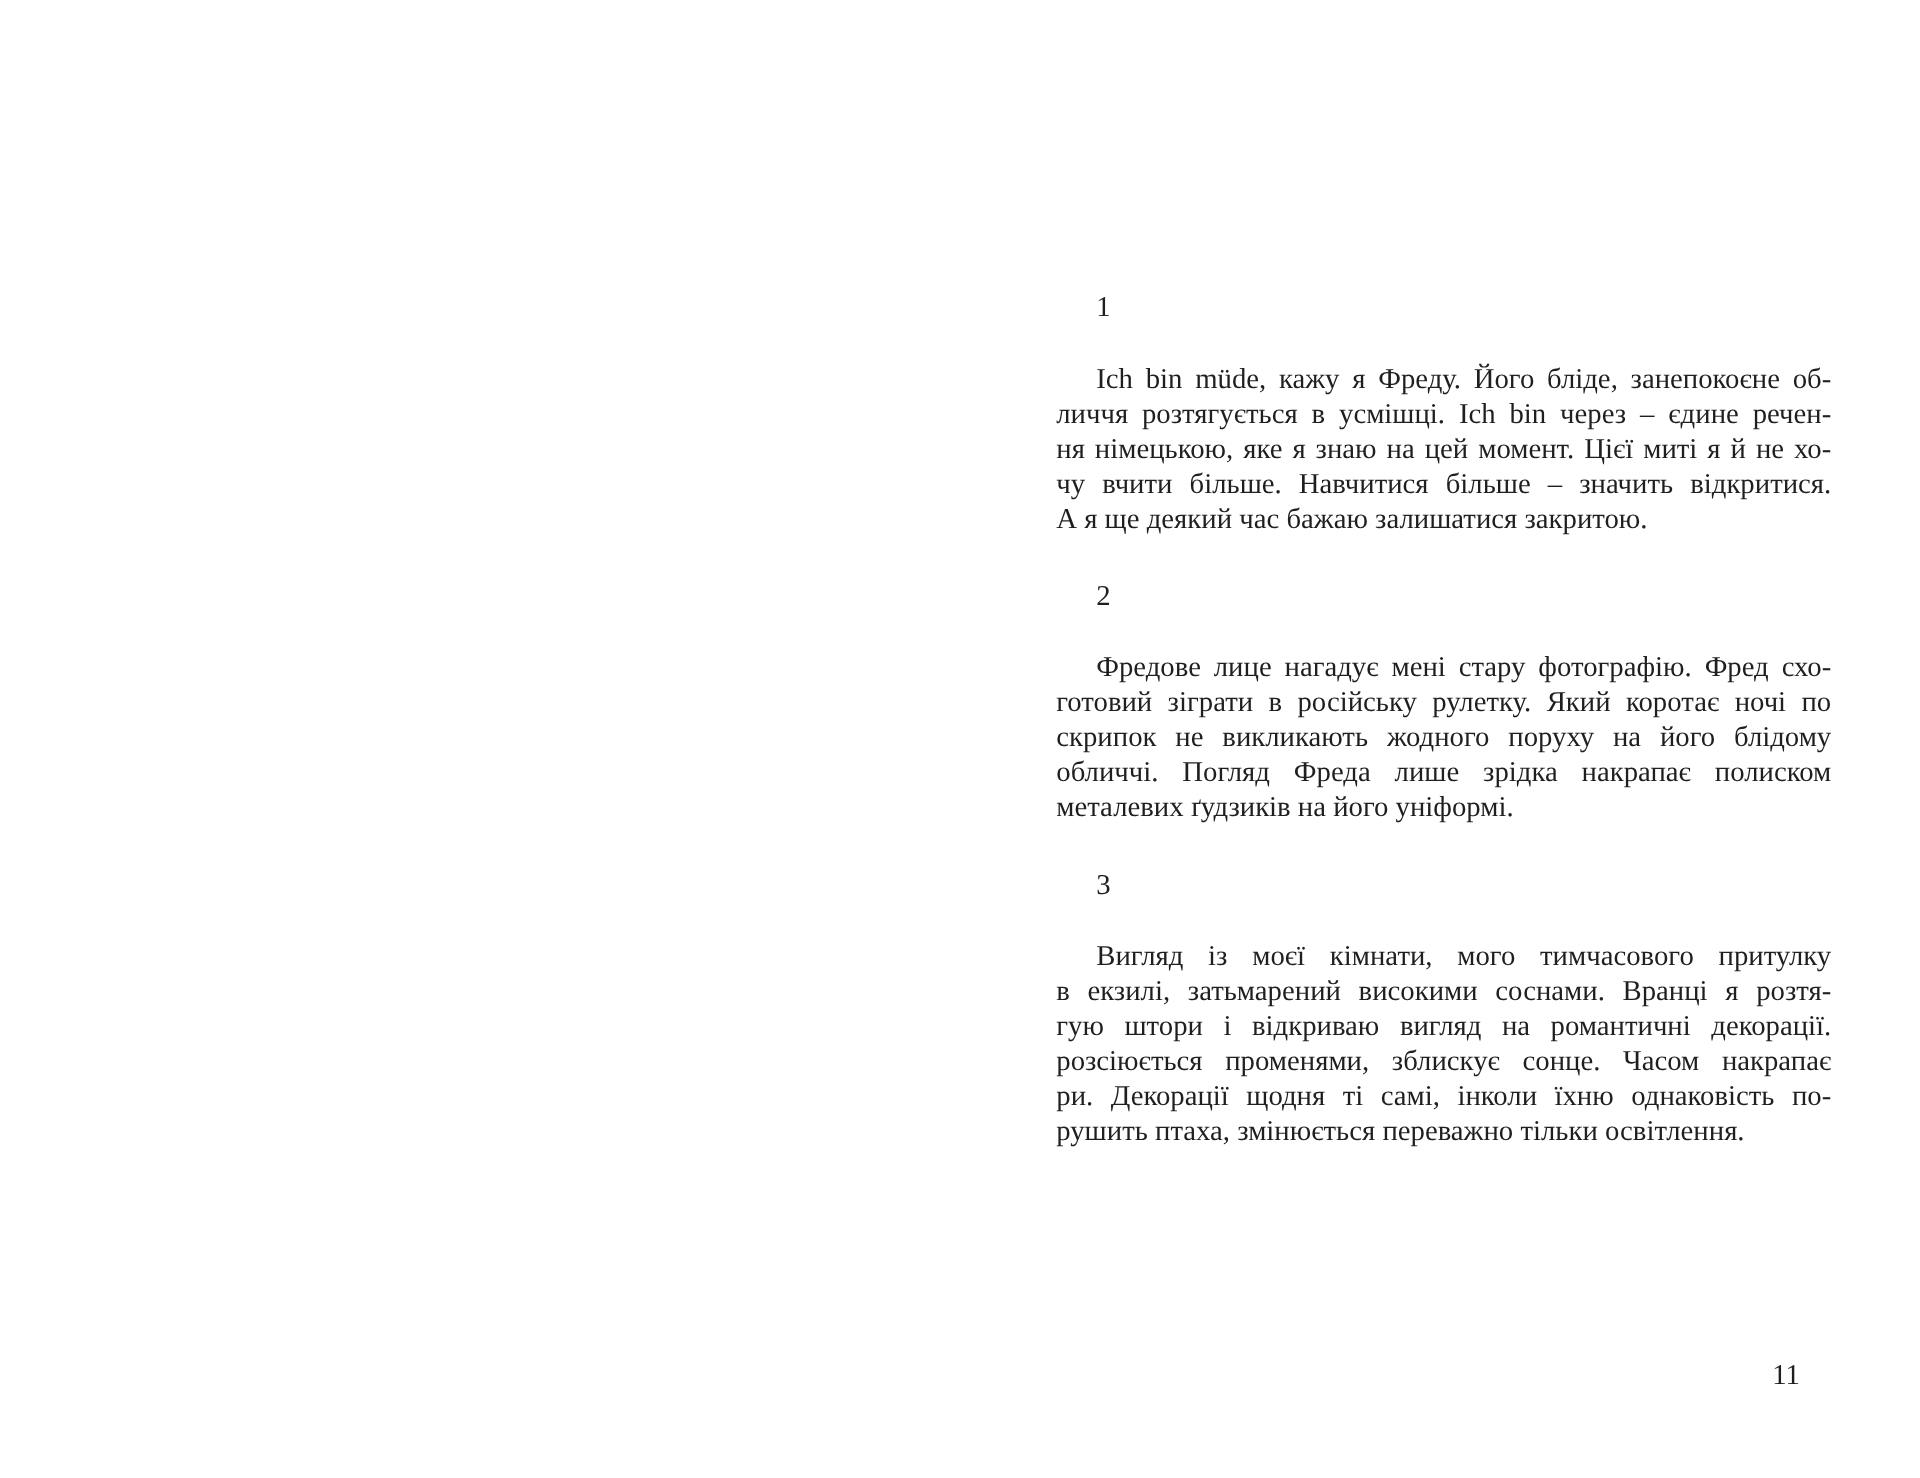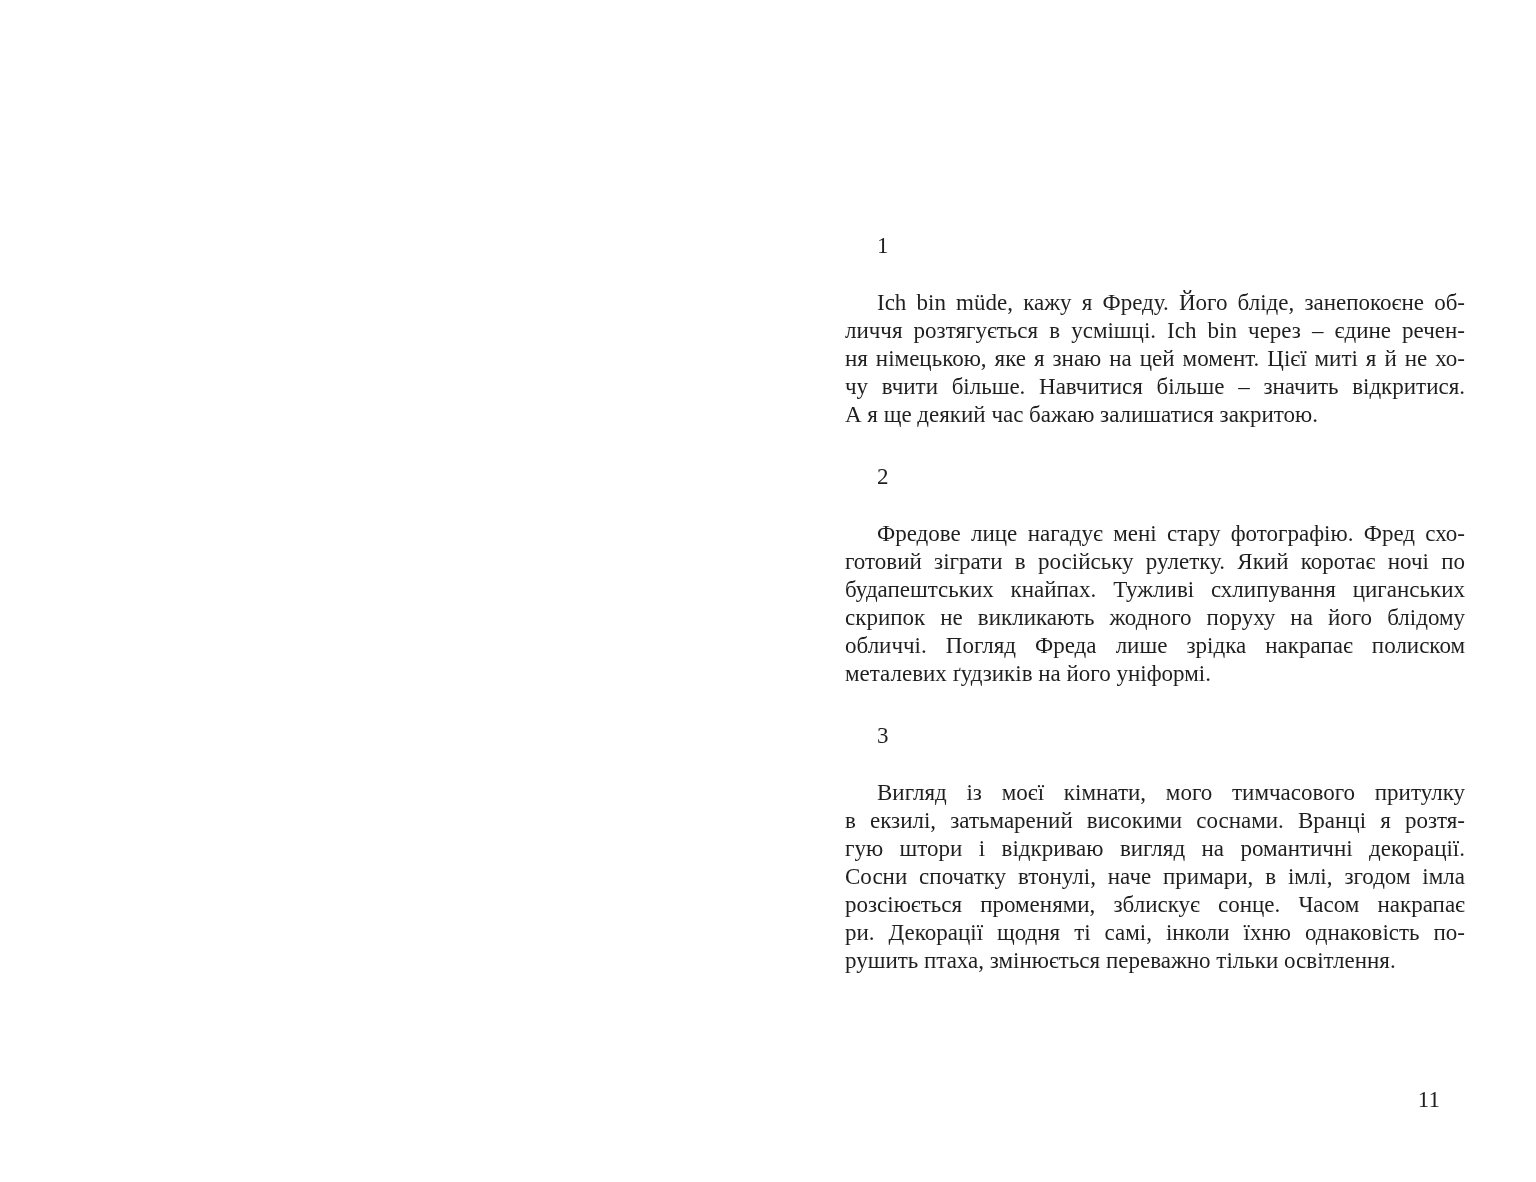--- a/index.html
+++ b/index.html
@@ -70,34 +70,32 @@
         <div class="line">чу вчити більше. Навчитися більше – значить відкритися.</div>
         <div class="line last">А я ще деякий час бажаю залишатися закритою.</div>
       </div>
     </div>
 
     <div class="section">
       <div class="section-number">2</div>
       <div class="para">
         <div class="line first">Фредове лице нагадує мені стару фотографію. Фред схо-</div>
         <div class="line">готовий зіграти в російську рулетку. Який коротає ночі по</div>
-        <div class="line">будапештських кнайпах. Тужливі схлипування циганських</div>
         <div class="line">скрипок не викликають жодного поруху на його блідому</div>
         <div class="line">обличчі. Погляд Фреда лише зрідка накрапає полиском</div>
         <div class="line last">металевих ґудзиків на його уніформі.</div>
       </div>
     </div>
 
     <div class="section">
       <div class="section-number">3</div>
       <div class="para">
         <div class="line first">Вигляд із моєї кімнати, мого тимчасового притулку</div>
         <div class="line">в екзилі, затьмарений високими соснами. Вранці я розтя-</div>
         <div class="line">гую штори і відкриваю вигляд на романтичні декорації.</div>
-        <div class="line">Сосни спочатку втонулі, наче примари, в імлі, згодом імла</div>
         <div class="line">розсіюється променями, зблискує сонце. Часом накрапає</div>
         <div class="line">ри. Декорації щодня ті самі, інколи їхню однаковість по-</div>
         <div class="line last">рушить птаха, змінюється переважно тільки освітлення.</div>
       </div>
     </div>
 
   </div>
 
   <div class="page-number">11</div>
 </div>

